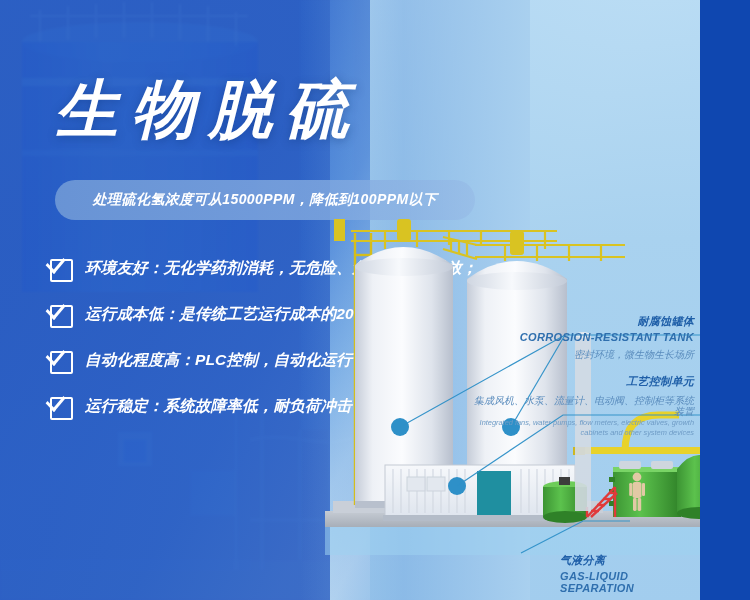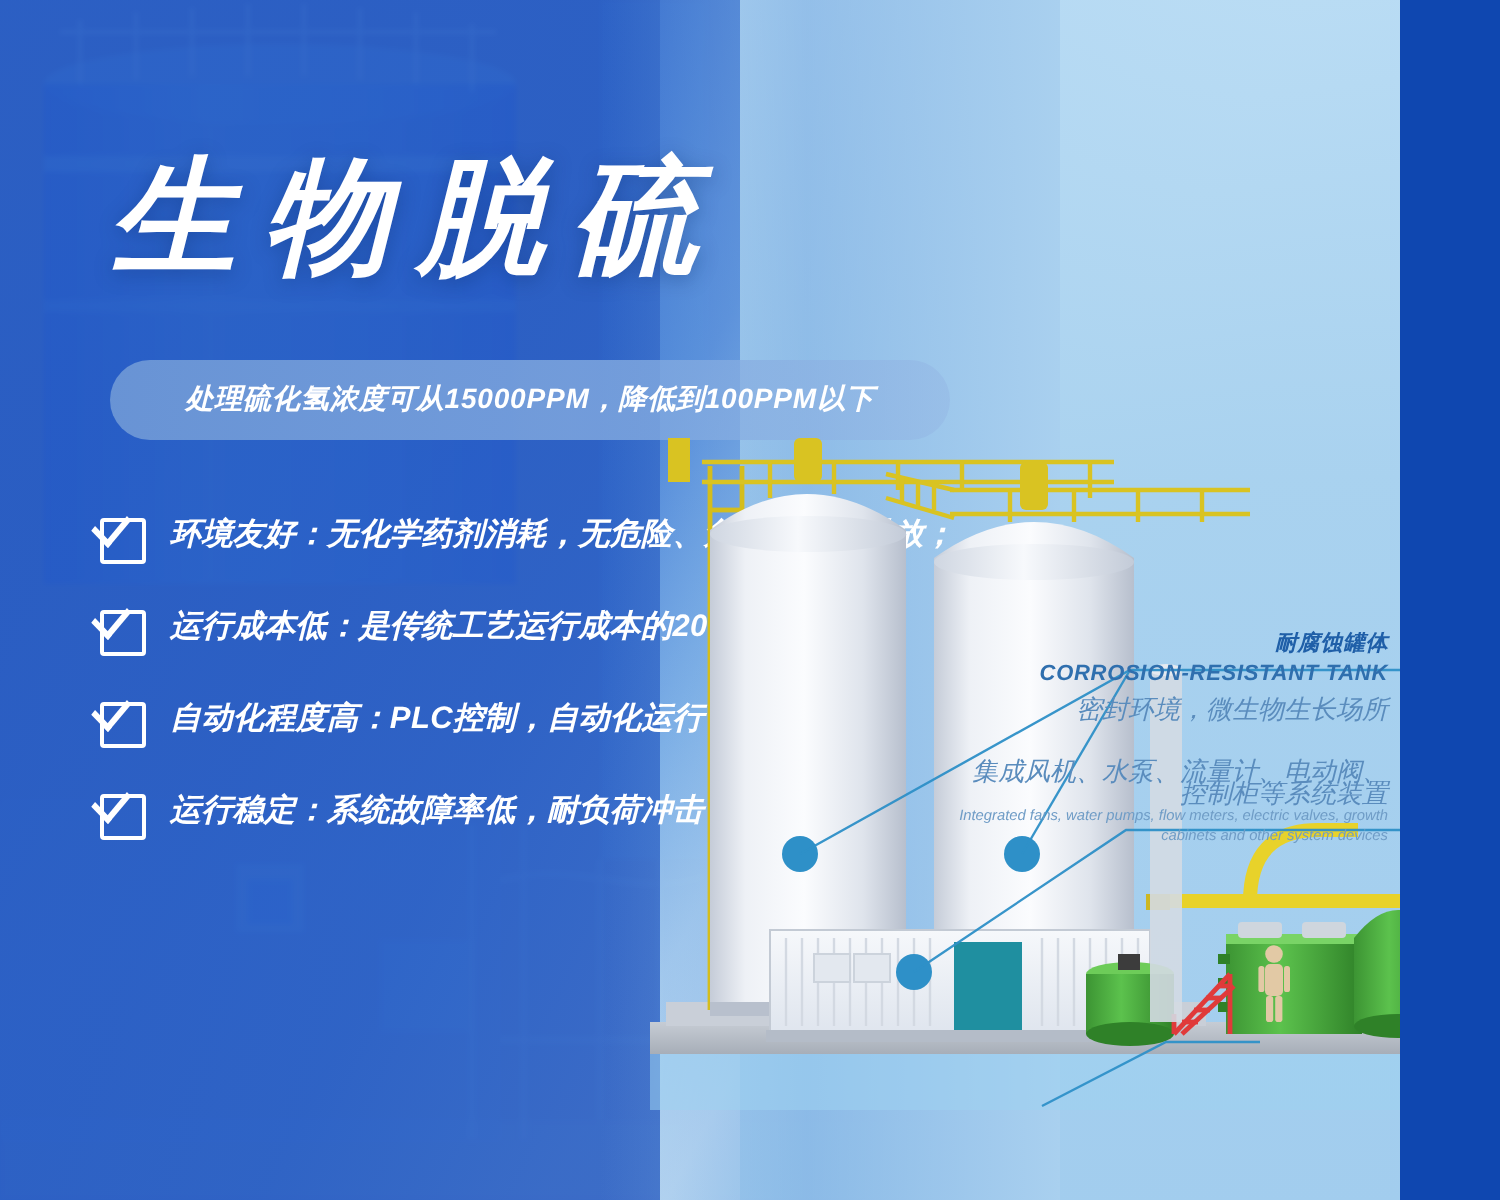--- a/index.html
+++ b/index.html
@@ -83,21 +83,21 @@
     letter-spacing:.2px;line-height:20px;white-space:nowrap;
   }
 
   
   .illus{position:absolute;left:325px;top:215px;width:425px;height:340px;}
 
   
   .callout{position:absolute;text-align:right;}
   .co-cn{color:#1f5fa8;font-size:11px;font-weight:700;letter-spacing:.3px;}
   .co-en{color:#2f6fae;font-size:11px;font-weight:700;letter-spacing:.35px;margin-top:2px;}
-  .co-sub-cn{color:#5a8cbd;font-size:13px;line-height:10.5px;margin-top:7px;}
+  .co-sub-cn{color:#5a8cbd;font-size:10px;line-height:10.5px;margin-top:7px;}
   .co-sub-en{color:#6f9cc6;font-size:7.4px;line-height:10px;margin-top:1px;}
 
   .co1{right:6px;top:286px;width:185px;margin-top:28px;}
   .co2{right:6px;top:374px;width:220px;}
   .co3{left:560px;top:553px;width:120px;text-align:left;}
 </style>
 </head>
 <body>
 
 <div class="stage">
@@ -372,18 +372,23 @@
     </g>
   </svg>
 
   <div class="callout co1">
     <div class="co-cn">耐腐蚀罐体</div>
     <div class="co-en">CORROSION-RESISTANT TANK</div>
     <div class="co-sub-cn">密封环境，微生物生长场所</div>
   </div>
 
   <div class="callout co2">
+    <div class="co-cn">工艺控制单元</div>
     <div class="co-sub-cn">集成风机、水泵、流量计、电动阀、控制柜等系统装置</div>
     <div class="co-sub-en">Integrated fans, water pumps, flow meters, electric valves, growth cabinets and other system devices</div>
   </div>
 
+  <div class="callout co3">
+    <div class="co-cn">气液分离</div>
+    <div class="co-en">GAS-LIQUID SEPARATION</div>
+  </div>
 
 </div>
 
 </body></html>

